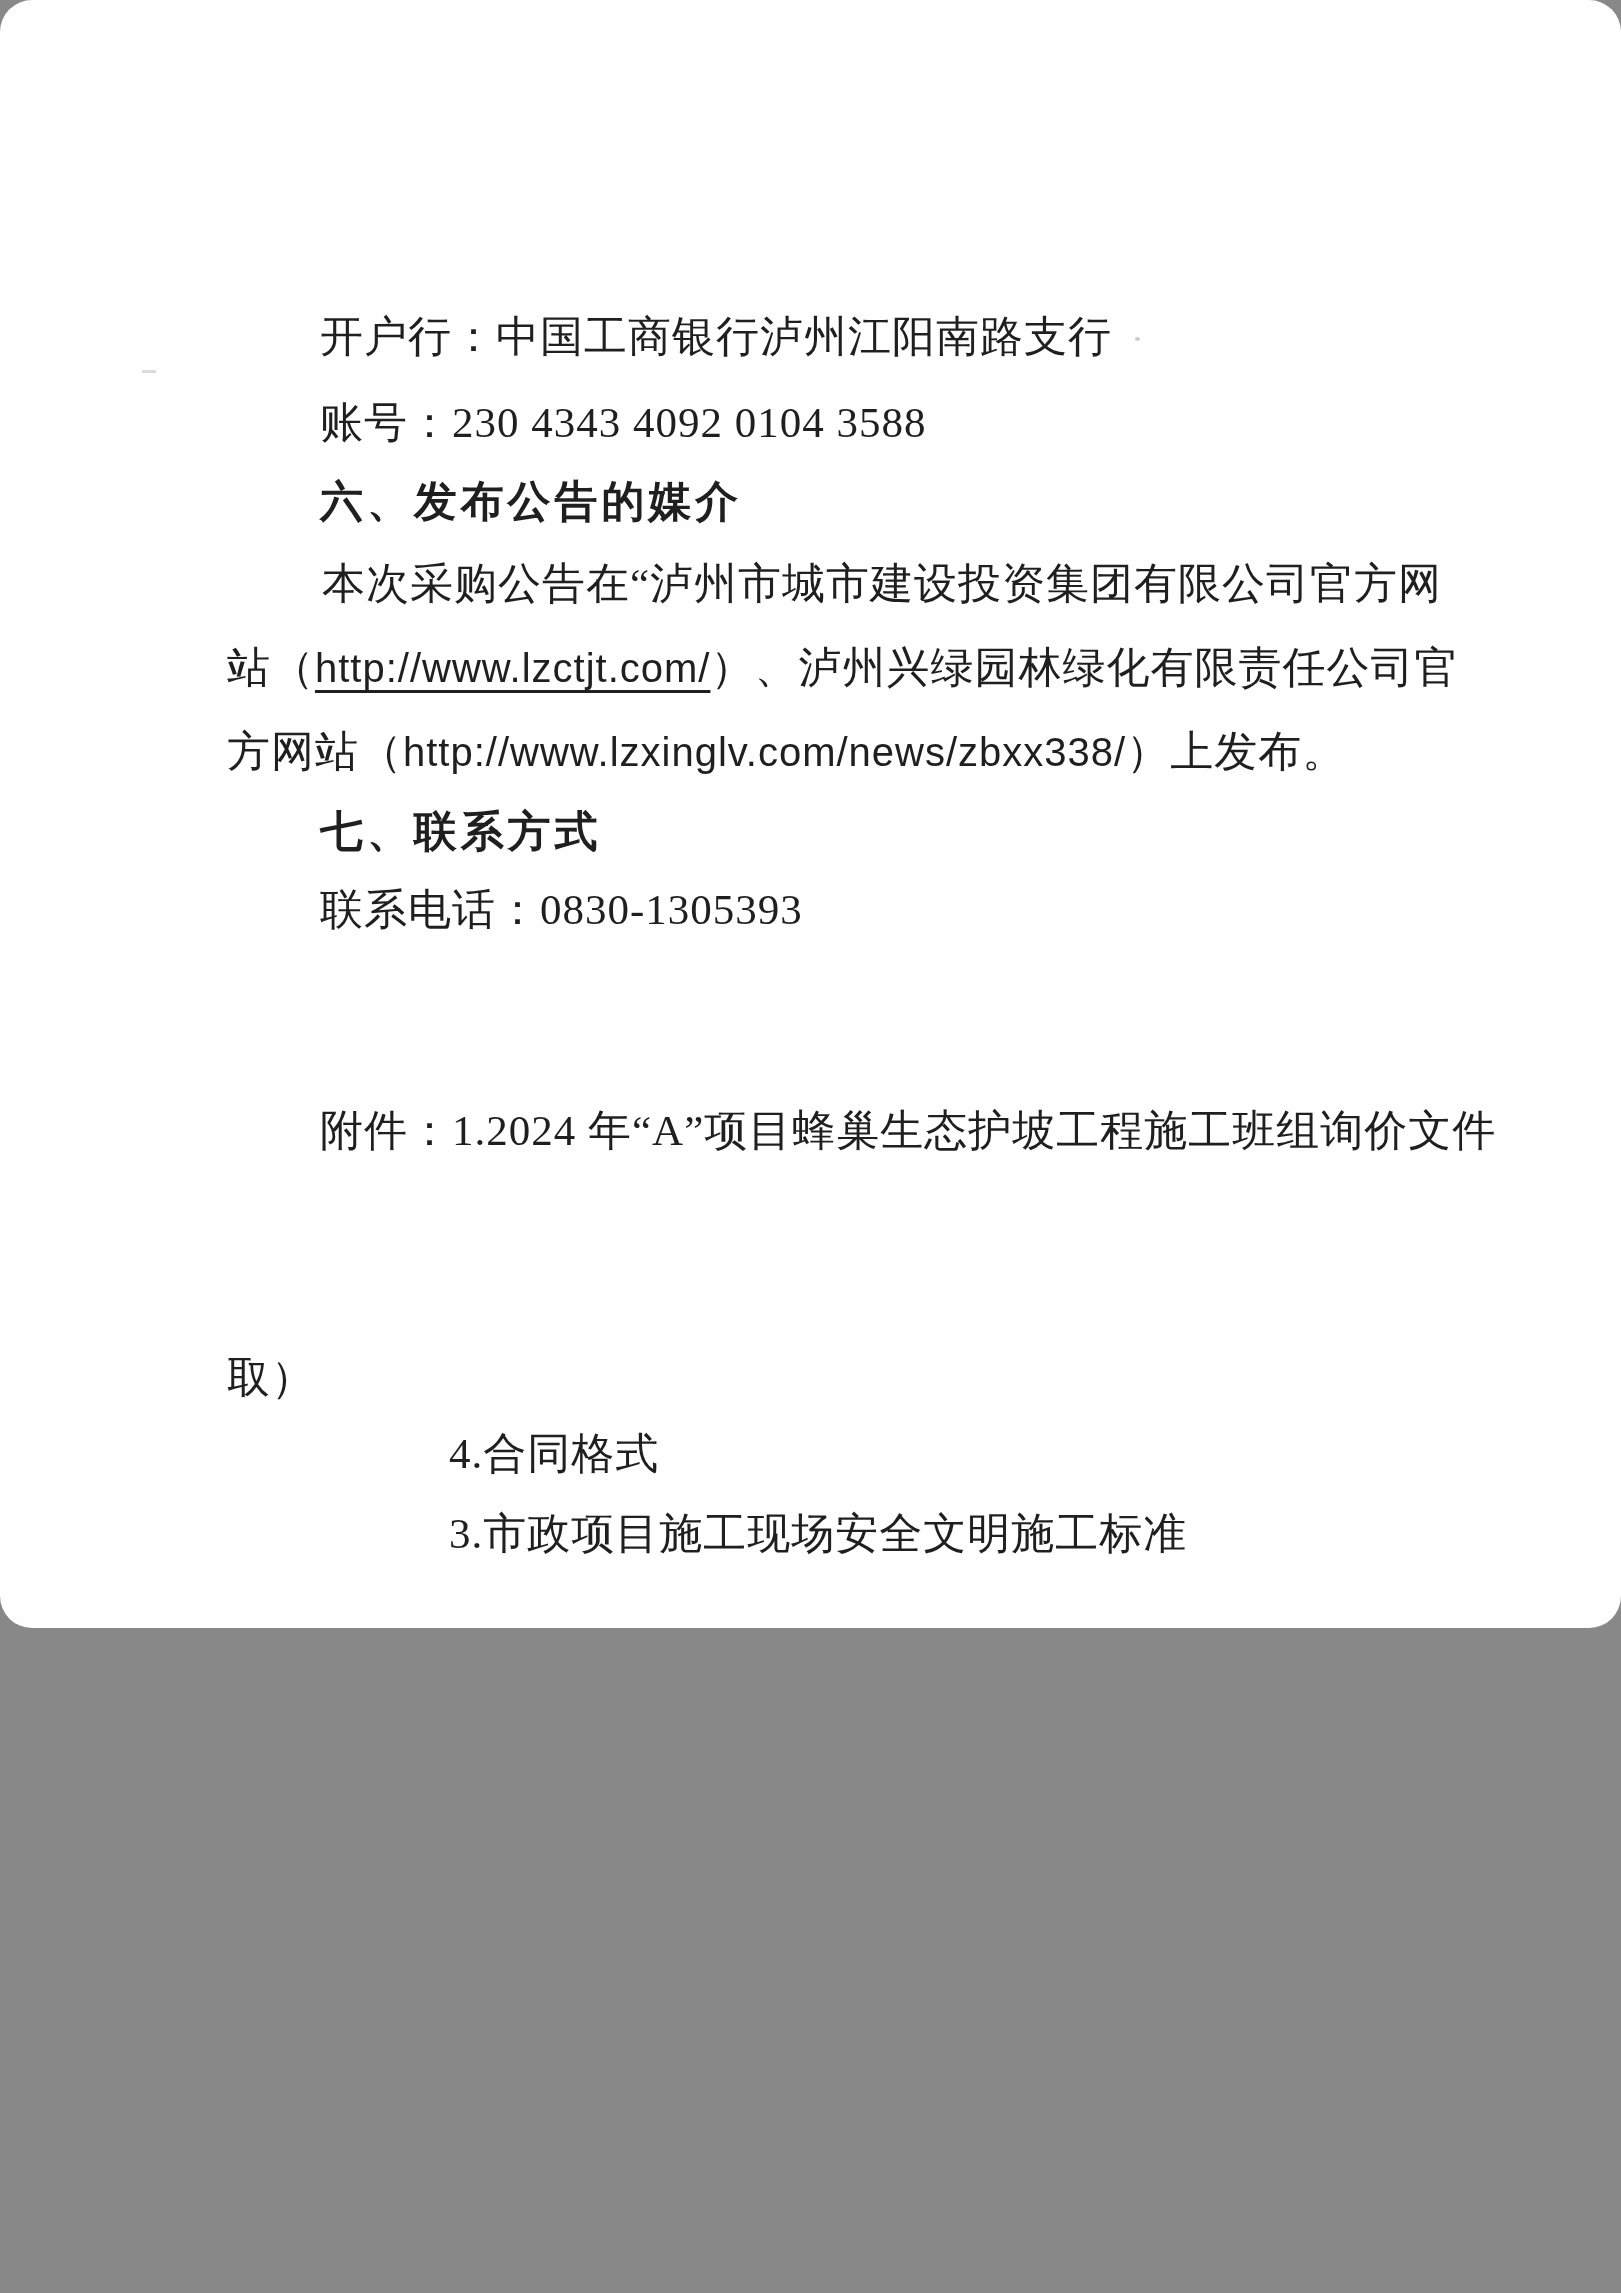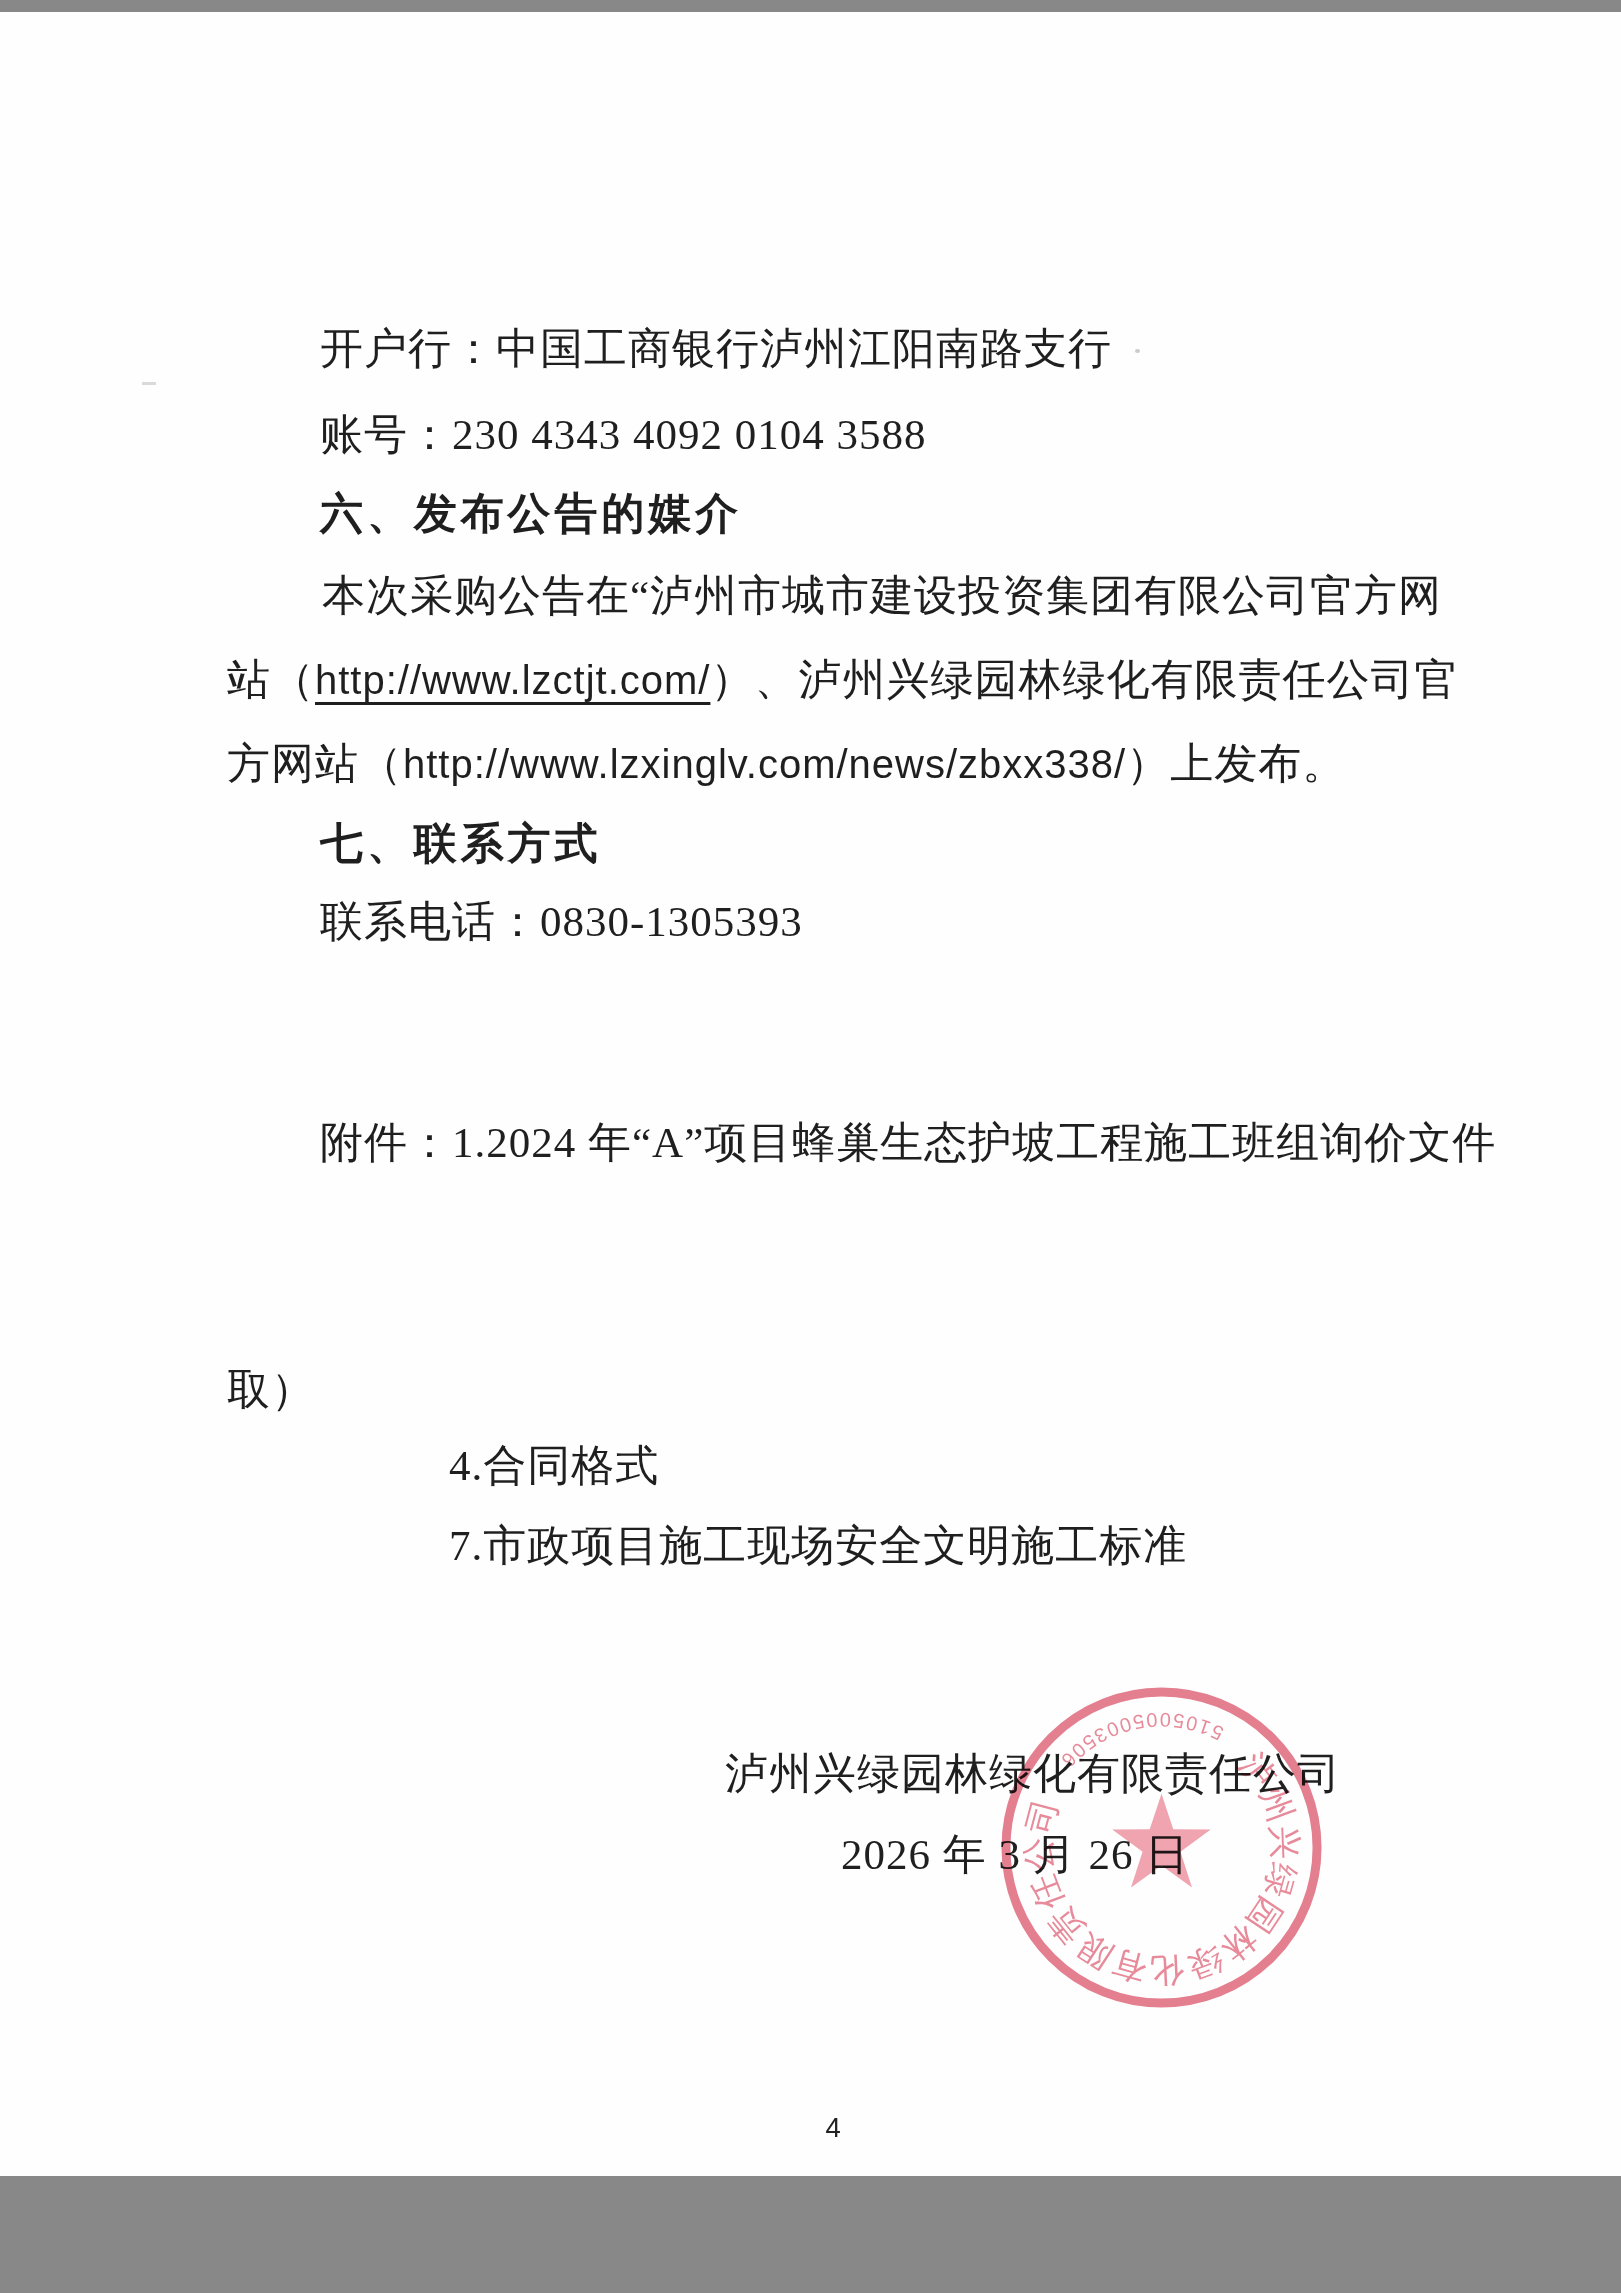--- a/index.html
+++ b/index.html
@@ -1,24 +1,25 @@
 <!DOCTYPE html>
 <html><head>
 <meta charset="utf-8">
 <style>
   html, body { margin: 0; padding: 0; background: #888; }
   .page {
     position: relative;
     width: 1621px;
-    height: 2164px;
-    margin: 12px auto;
+    height: 1628px;
+    margin: 0 auto;
     background: #fefefe;
     overflow: hidden;
     font-family: "Liberation Serif", "DejaVu Serif", serif;
     color: #1e1e1e;
+    border-radius: 32px;
   }
   .line {
     position: absolute;
     white-space: nowrap;
     font-size: 43px;
     line-height: 1.15;
     letter-spacing: 1px;
     color: #1f1f1f;
   }
   .heading { font-weight: bold; letter-spacing: 3.9px; }
@@ -108,21 +109,21 @@
 
   <div class="line" style="top:885px; left:320px;">
     <span>联系电话：</span><span class="num">0830-1305393</span>
   </div>
 
   <div class="line" style="top:1106px; left:320px;">
     <span>附件：</span><span>1.2024 年“A”项目蜂巢生态护坡工程施工班组询价文件</span>
   </div>
   <div class="line" style="top:1353px; left:227px;">取）</div>
   <div class="line" style="top:1429px; left:449px;">4.合同格式</div>
-  <div class="line" style="top:1509px; left:449px;">7.市政项目施工现场安全文明施工标准</div>
+  <div class="line" style="top:1509px; left:449px;">3.市政项目施工现场安全文明施工标准</div>
 
   <div class="line" style="top:1737px; left:725px;">泸州兴绿园林绿化有限责任公司</div>
   <div class="line" style="top:1818px; left:841px;">2026 年 3 月 26 日</div>
 
   <svg class="seal" viewBox="0 0 340 340">
     <g>
       <circle cx="170" cy="170" r="156" fill="none" stroke="#e06a7c" stroke-width="9"></circle>
       <g transform="rotate(168 170 170)">
         <defs>
           <path id="ringPath" d="M 78.3 234.3 A 112 112 0 1 1 261.7 234.3" fill="none"></path>

